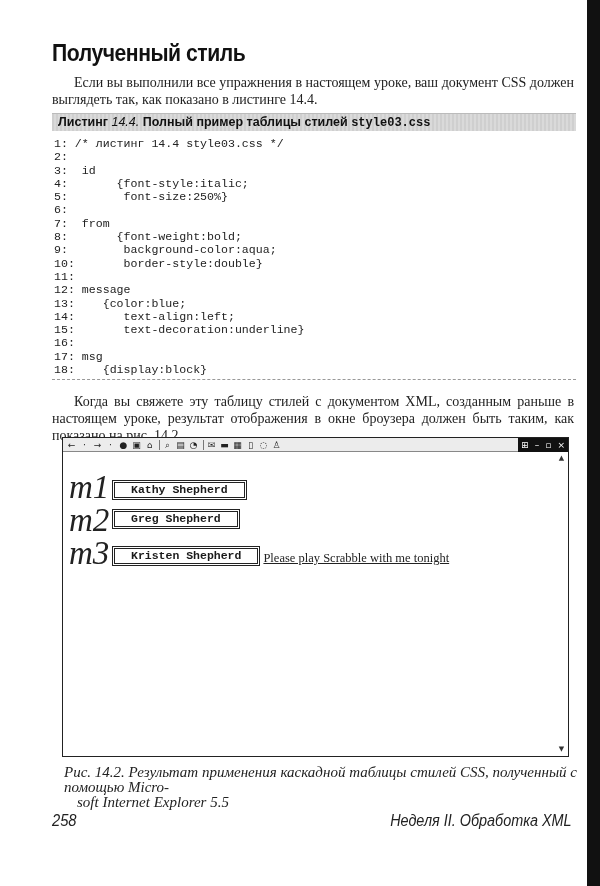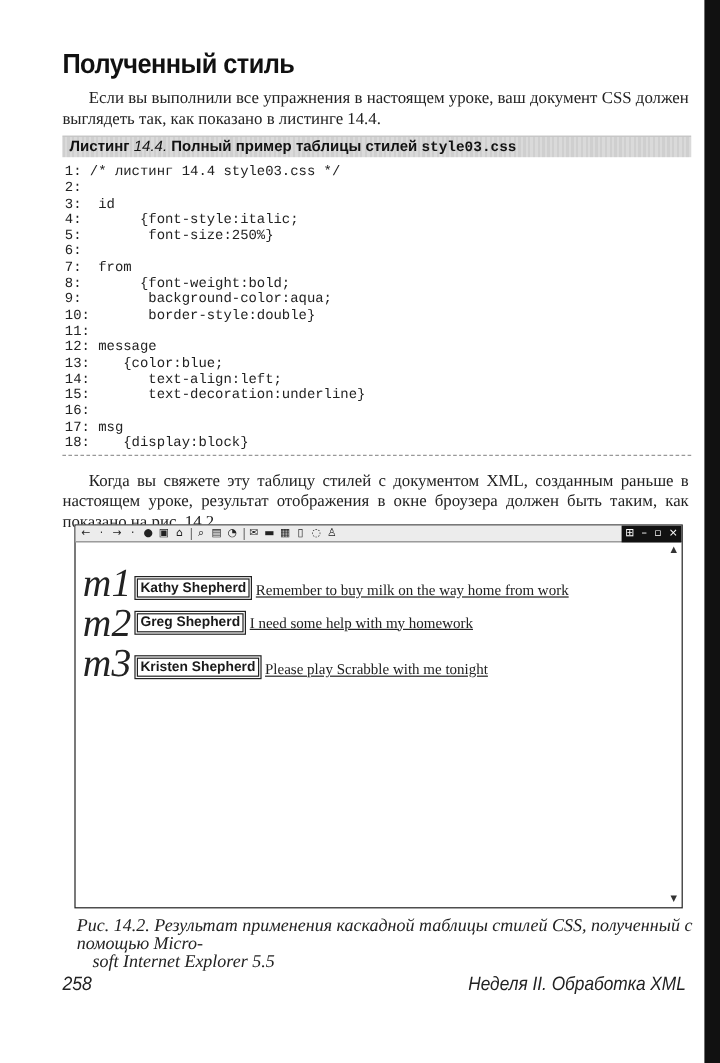--- a/index.html
+++ b/index.html
@@ -72,22 +72,22 @@
     }
     .scroll-up { top: 0; }
     .scroll-down { bottom: 0; }
 
     .msg-row { position: absolute; left: 6px; display: flex; align-items: flex-end; white-space: nowrap; }
     .msg-id {
       font-family: "Liberation Serif", serif; font-style: italic; font-size: 33px; line-height: 30px;
       color: #222; margin-right: 5px; width: 38px;
     }
     .msg-from {
-      font-family: Liberation Sans, sans-serif; font-weight: bold; font-size: 11.5px;
-      border: 3px double #222; padding: 0 2px; line-height: 14px; margin-bottom: 2px; margin-right: 3px;
+      font-family: Liberation Mono, monospace; font-weight: bold; font-size: 11.5px;
+      border: 3px double #222; padding: 0 16px; line-height: 14px; margin-bottom: 2px; margin-right: 3px;
       background: #fff;
     }
     .msg-text {
       font-family: "Liberation Serif", serif; font-size: 12.5px; line-height: 14px;
       text-decoration: underline; margin-bottom: 3px; color: #222;
     }
     .row1 { top: 34px; }
     .row2 { top: 67px; align-items: center; }
     .row3 { top: 100px; align-items: flex-end; }
 
@@ -155,26 +155,24 @@
       <span>⊞</span>
       <span>–</span>
       <span>▫</span>
       <span>×</span>
     </div>
   </div>
 
   <div class="msg-row row1">
     <span class="msg-id">m1</span>
     <span class="msg-from">Kathy Shepherd</span>
-    <span class="msg-text">Remember to buy milk on the way home from work</span>
   </div>
   <div class="msg-row row2">
     <span class="msg-id">m2</span>
     <span class="msg-from">Greg Shepherd</span>
-    <span class="msg-text">I need some help with my homework</span>
   </div>
   <div class="msg-row row3">
     <span class="msg-id">m3</span>
     <span class="msg-from">Kristen Shepherd</span>
     <span class="msg-text">Please play Scrabble with me tonight</span>
   </div>
 
   <div class="scrollbar">
     <span class="scroll-up">▲</span>
     <span class="scroll-down">▼</span>

